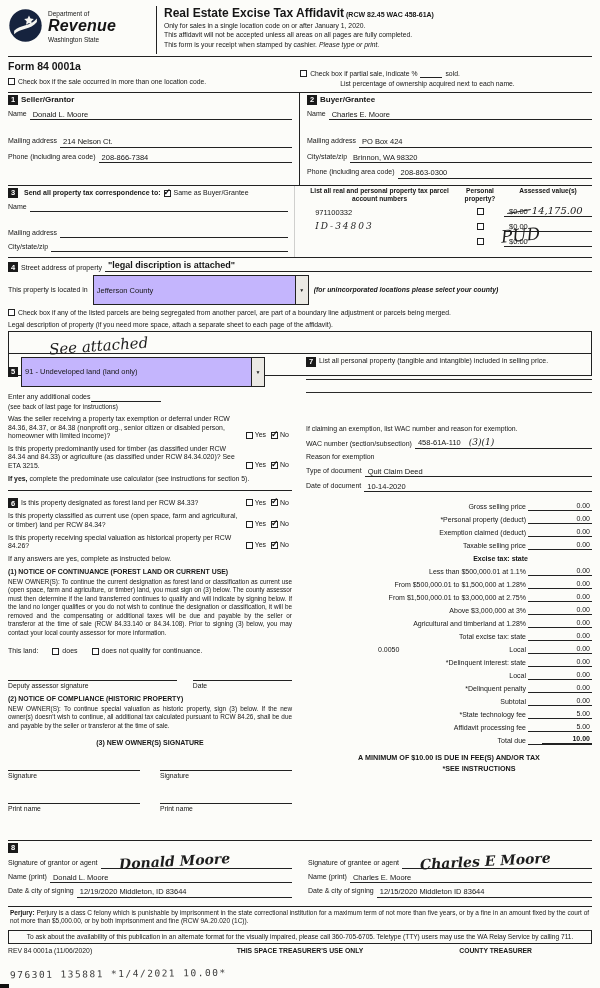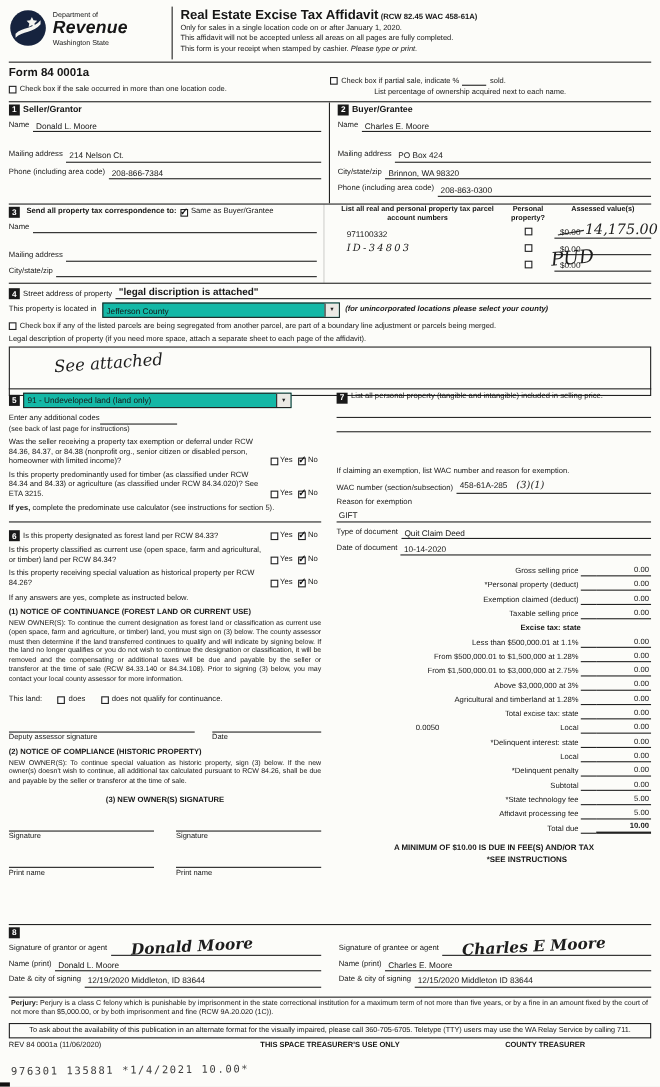--- a/index.html
+++ b/index.html
@@ -11,21 +11,21 @@
   .em{font-style:italic}
   .cb{display:inline-block;width:7px;height:7px;border:1px solid #222;background:#fff;
     position:relative;vertical-align:-1px;flex:none}
   .cb.checked::after{content:"✓";position:absolute;left:-1px;top:-4px;font-size:9px;font-weight:bold;color:#111}
   .secno{display:inline-flex;width:10px;height:10px;background:#1a1a1a;color:#fff;font-size:7.5px;
     font-weight:bold;align-items:center;justify-content:center;flex:none;margin-right:3px}
   .blank{display:inline-block;border-bottom:1px solid #222;height:8px;vertical-align:bottom}
   .w20{width:22px}.w60{width:70px}
   .hand{font-family:"DejaVu Serif",serif;font-style:italic;color:#1d1d1d}
   .script{font-family:"DejaVu Serif",serif;font-style:italic;font-weight:bold;color:#1d1d1d}
-  .select{display:inline-flex;align-items:center;border:1px solid #222;background:#14b8a6;height:14px;
+  .select{display:inline-flex;align-items:center;border:1px solid #222;background:#c4b5fd;height:30px;
     font-size:7.5px;padding:0 16px 0 3px;position:relative;white-space:nowrap}
   .sel-arrow{position:absolute;right:0;top:0;bottom:0;width:13px;border-left:1px solid #222;
     background:#ebe9e4;display:flex;align-items:center;justify-content:center;font-size:5px;color:#222}
 
   
   .hdr{display:flex;height:48px}
   .hdr-left{width:148px;display:flex;gap:5px;align-items:flex-start;padding-top:2px}
   .logo{width:35px;height:35px;flex:none}
   .dept1{font-size:6.5px;margin-top:2px}
   .dept2{font-size:16px;font-weight:bold;font-style:italic;line-height:1;letter-spacing:.2px}
@@ -65,21 +65,21 @@
   .s3-right{flex:1;position:relative;padding:1px 0 0 8px;border-left:1px solid #22222233}
   .ptable-head{display:flex;font-weight:bold;font-size:6.6px;text-align:center;line-height:1.15}
   .pth1{flex:1}.pth2{width:48px}.pth3{width:88px}
   .prow{display:flex;align-items:flex-end;margin-top:2px;height:13px}
   .pparcel{flex:1;font-size:7.5px;padding-left:12px}
   .pparcel.hand{font-size:9px;letter-spacing:2px}
   .pcb{width:48px;text-align:center}
   .pval{width:88px;border-bottom:1px solid #222;display:flex;align-items:flex-end;padding-left:5px;font-size:7.5px}
   .struck{position:relative}
   .struck::after{content:"";position:absolute;left:-2px;right:-3px;top:45%;border-top:1.2px solid #222;transform:rotate(-10deg)}
-  .hv{font-size:13px;margin-left:4px;white-space:nowrap;line-height:1}
+  .hv{font-size:10px;margin-left:4px;white-space:nowrap;line-height:1}
   .pud{position:absolute;right:52px;top:41px;font-size:17px;transform:rotate(-5deg);line-height:1}
 
   
   .sec4{height:96px;padding-top:2px}
   .s4row1{display:flex;align-items:flex-end}
   .s4hand{font-size:9px}
   .s4row2{display:flex;align-items:center;gap:5px;margin-top:3px}
   .hint-bi{font-weight:bold;font-style:italic;font-size:6.9px}
   .s4check{margin-top:4px}
   .s4legal{font-size:6.8px;margin-top:3px}
@@ -447,26 +447,25 @@
         <span class="secno">7</span>
         <span class="s7text">List all personal property (tangible and intangible) included in selling price.</span>
       </div>
       <div class="wline"></div>
       <div class="wline"></div>
 
       <div class="exnote">If claiming an exemption, list WAC number and reason for exemption.</div>
       <div class="wacrow">
         <span class="flabel">WAC number (section/subsection)</span>
         <span class="wacval">
-          <span>458-61A-285</span>
+          <span>458-61A-110</span>
           <span class="hand wachand">(3)(1)</span>
         </span>
       </div>
       <div class="reasonlab">Reason for exemption</div>
-      <div class="reasonval">GIFT</div>
 
       <div class="docrow">
           <span class="flabel">Type of document</span>
           <span class="fval">Quit Claim Deed</span>
         </div>
       <div class="docrow">
           <span class="flabel">Date of document</span>
           <span class="fval">10-14-2020</span>
         </div>
 

